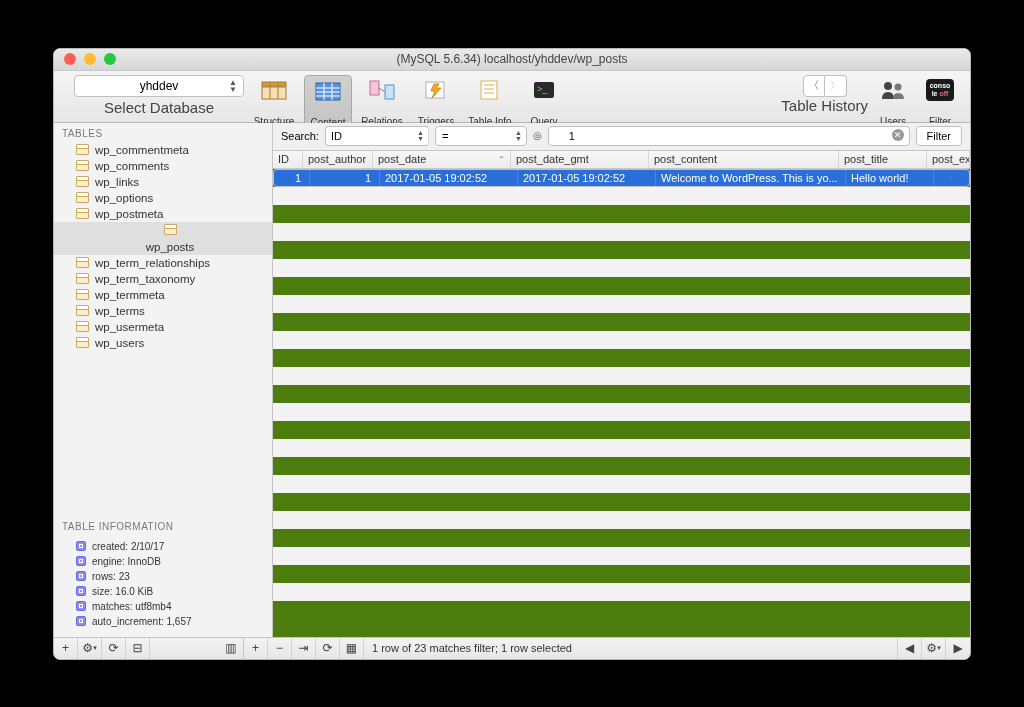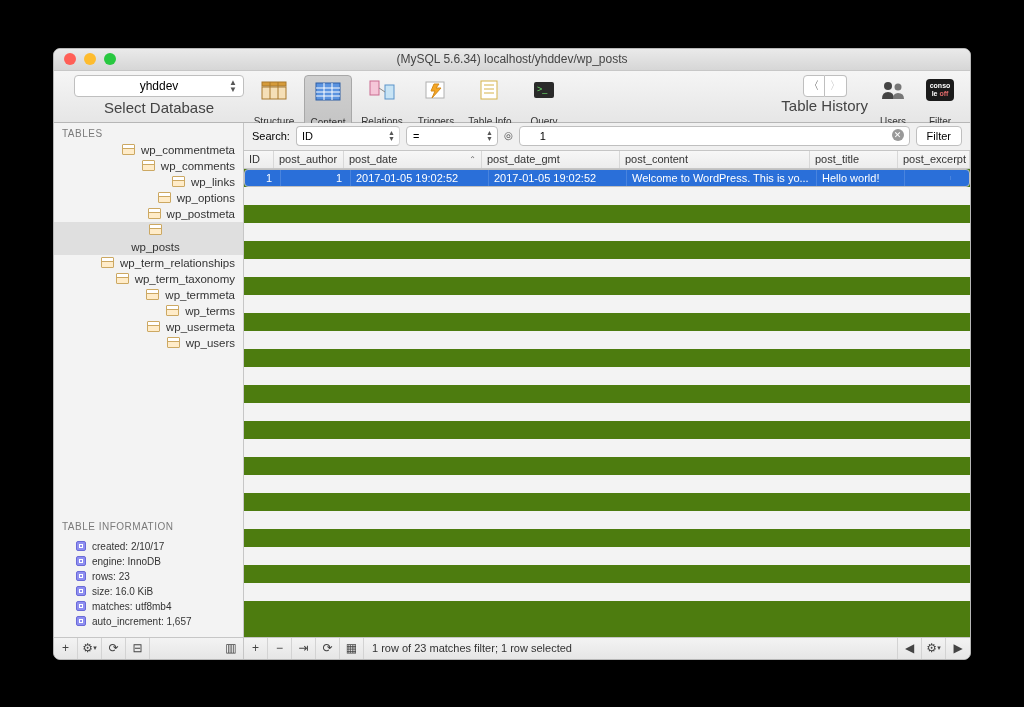--- a/index.html
+++ b/index.html
@@ -19,24 +19,24 @@
   .tb-icon{ width:28px; height:26px; display:flex; align-items:center; justify-content:center; }
   .tb-label{ font-size:10px; color:#333; margin-top:13px;}
   .sub-label{ font-size:15px; color:#444;}
   .toolbar-spacer{ flex:1; }
   .hist-nav{ display:flex; flex-direction:column; align-items:center; }
   .nav-btns{ display:flex;}
   .nav-btn{ width:22px; height:22px; background:#fff; border:1px solid #bfbfbf; display:flex; align-items:center; justify-content:center; font-size:11px; color:#444;}
   .nav-btn:first-child{border-radius:4px 0 0 4px;}
   .nav-btn:last-child{border-radius:0 4px 4px 0; border-left:none; color:#bbb;}
   .main { flex:1; display:flex; min-height:0;}
-  .sidebar { width:190px; background:#f3f3f3; border-right:1px solid #c6c6c6; display:flex; flex-direction:column; overflow:hidden;}
+  .sidebar { width:219px; background:#f3f3f3; border-right:1px solid #c6c6c6; display:flex; flex-direction:column; overflow:hidden;}
   .section-header{ font-size:10px; color:#7a7a7a; letter-spacing:0.5px; padding:5px 8px 3px;}
   .tree{ overflow:auto; }
-  .tree-item{ display:flex; align-items:center; gap:6px; padding:2px 8px 2px 22px; font-size:11.5px; color:#333; cursor:default;justify-content:flex-end;}
+  .tree-item{ display:flex; align-items:center; gap:6px; padding:2px 8px 2px 22px; font-size:11.5px; color:#333; cursor:default;}
   .tree-item.selected{ background:#dfdfdf;flex-direction:column;}
   .table-icon{ width:13px; height:11px; background:linear-gradient(#fff 0 33%, #ffecc9 33% 100%); border:1px solid #cca862; border-radius:1px; position:relative;}
   .table-icon:before{content:""; position:absolute; left:0; right:0; top:3px; height:1px; background:#cca862;}
   .table-info{ padding:4px 8px 8px; }
   .info-row{ display:flex; align-items:center; gap:6px; font-size:10px; color:#333; padding:2px 0 2px 14px;}
   .sq-icon{width:10px;height:10px;background:#8e8ef0;border:1px solid #6a6ad8;border-radius:2px;position:relative;}
   .sq-icon:after{content:"";position:absolute;inset:2px;border:1px solid #fff;}
   .content { flex:1; display:flex; flex-direction:column; background:#4d7c0f; min-width:0;}
   .searchbar{ height:28px; background:#f0f0f0; border-bottom:1px solid #c6c6c6; display:flex; align-items:center; padding:0 8px; gap:6px; font-size:11px;}
   .sel{ height:20px; background:#fff; border:1px solid #bfbfbf; border-radius:4px; font-size:11px; padding:0 18px 0 6px; display:flex; align-items:center; position:relative;}

